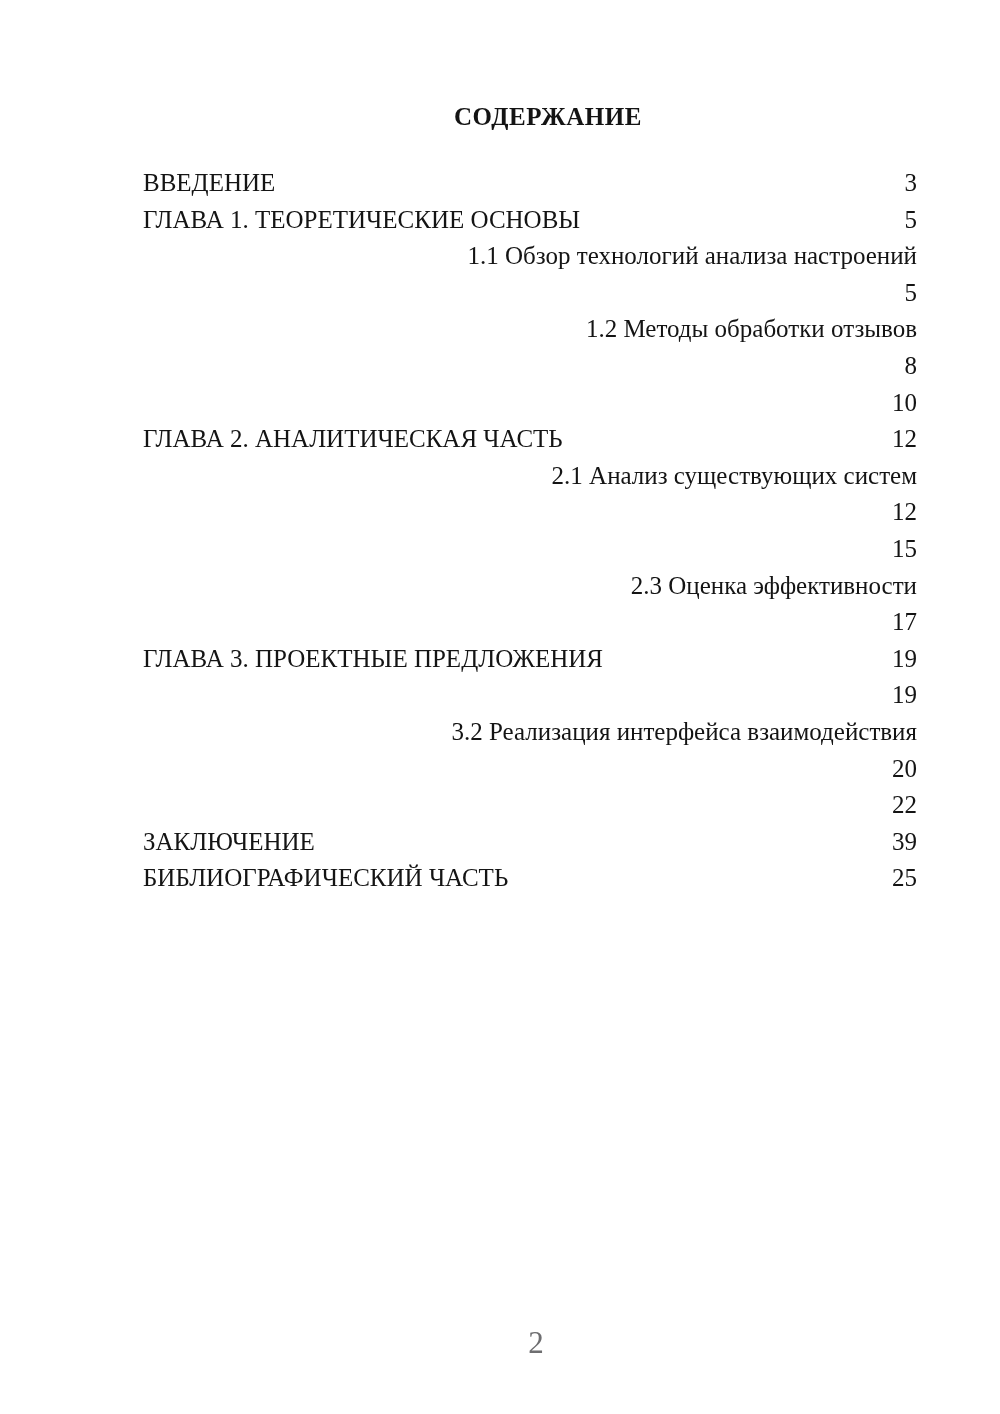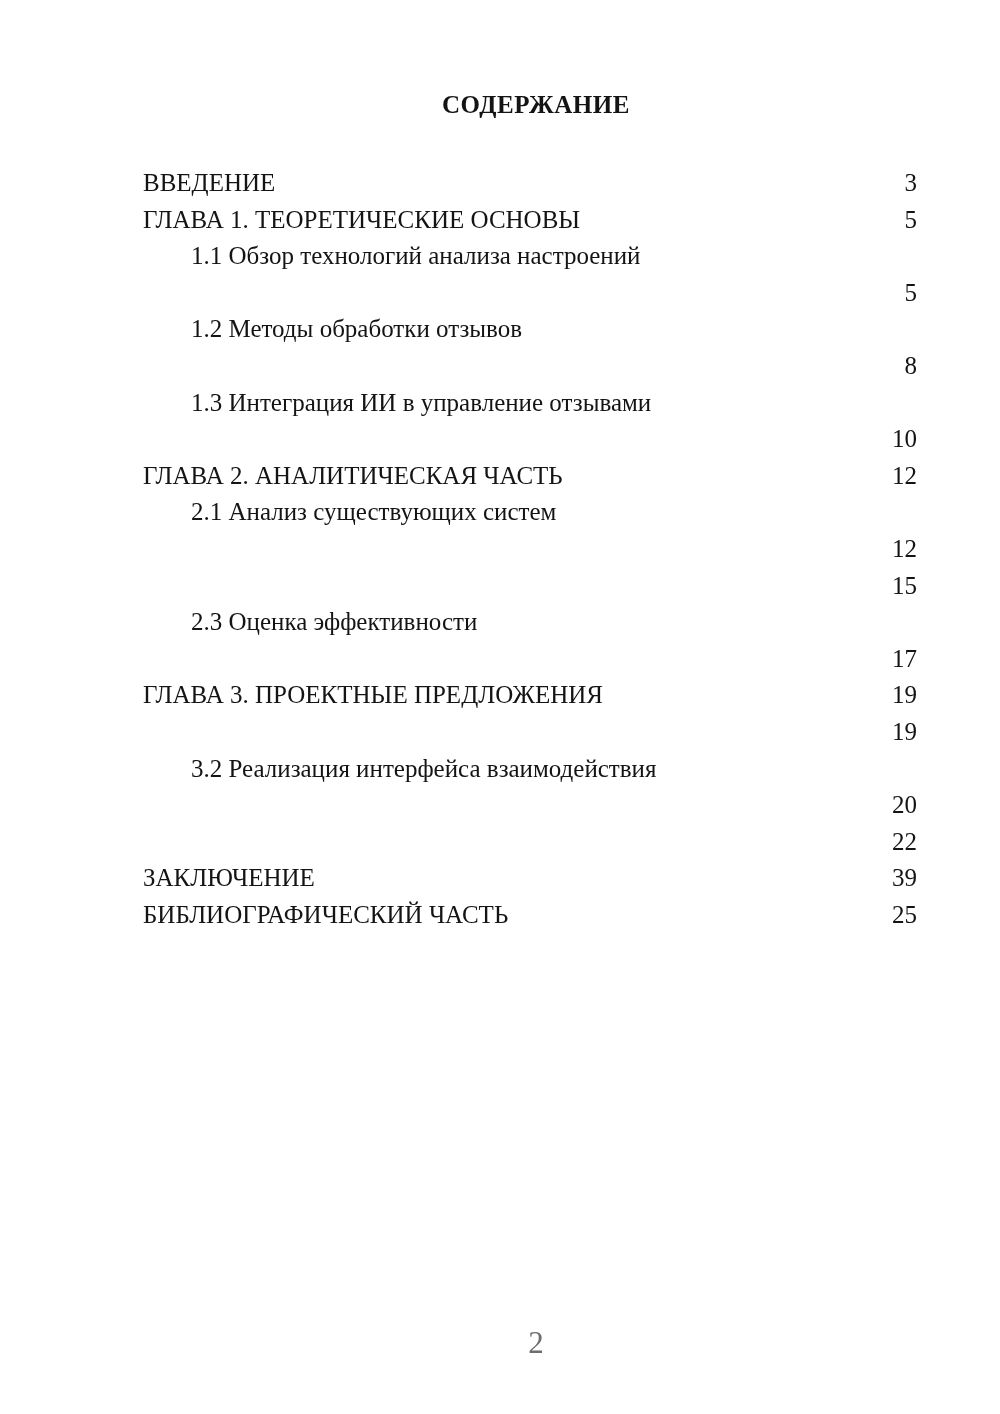--- a/index.html
+++ b/index.html
@@ -21,37 +21,37 @@
     width: 1000px;
     height: 1414px;
     background: var(--bg);
     overflow: hidden;
   }
   .doc-title {
     position: absolute;
     top: 90px;
     left: 143px;
     width: 786px;
-    margin: 0;
+    margin: 12px;
     text-align: center;
     font-size: 25px;
     font-weight: bold;
     line-height: 30px;
     letter-spacing: 0.5px;
     color: var(--text);
   }
   .toc {
     position: absolute;
     top: 165px;
     left: 143px;
     width: 774px;
   }
   .toc-row {
     display: flex;
-    align-items: flex-start;
+    align-items: flex-end;
     line-height: 36.6px;
     font-size: 25px;
     white-space: nowrap;
   }
   .toc-row.indent {
     padding-left: 48px;
     flex-direction: column;
   }
   .toc-label {
     white-space: nowrap;
@@ -92,21 +92,20 @@
       </div>
       <div class="toc-row indent">
         <span class="toc-label">1.1 Обзор технологий анализа настроений</span>
         <span class="toc-page">5</span>
       </div>
       <div class="toc-row indent">
         <span class="toc-label">1.2 Методы обработки отзывов</span>
         <span class="toc-page">8</span>
       </div>
       <div class="toc-row indent">
-        <span class="toc-label">1.3 Интеграция ИИ в управление отзывами</span>
         <span class="toc-page">10</span>
       </div>
       <div class="toc-row">
         <span class="toc-label">ГЛАВА 2. АНАЛИТИЧЕСКАЯ ЧАСТЬ</span>
         <span class="toc-page">12</span>
       </div>
       <div class="toc-row indent">
         <span class="toc-label">2.1 Анализ существующих систем</span>
         <span class="toc-page">12</span>
       </div>

